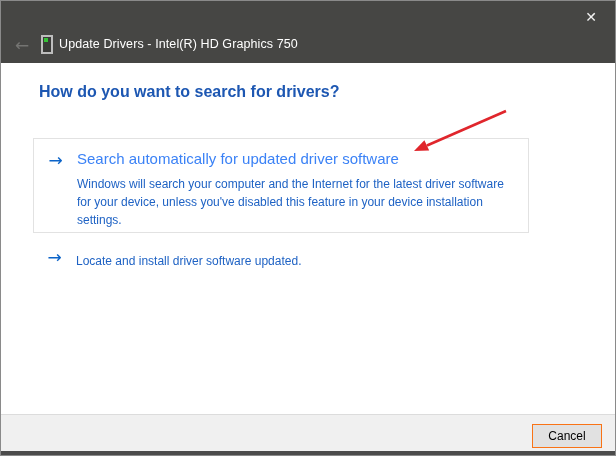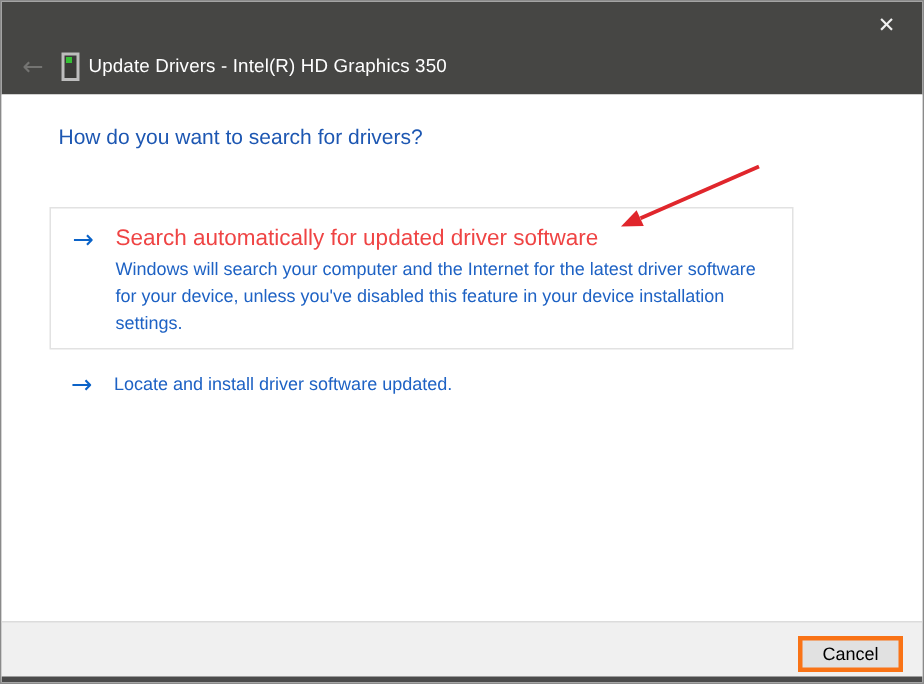--- a/index.html
+++ b/index.html
@@ -22,59 +22,59 @@
     position:absolute;left:40px;top:34px;width:12px;height:19px;box-sizing:border-box;
     border:2px solid #bdbdbd;background:#3a3a38;
   }
   .device-icon .led{position:absolute;left:1px;top:1px;width:4px;height:4px;background:#35c135;}
   .win-title{
     position:absolute;left:58px;top:36px;color:#ffffff;font-size:12.5px;letter-spacing:0.1px;
   }
   
   .content{position:absolute;left:0;top:62px;width:100%;height:351px;background:#ffffff;}
   .page-heading{
-    position:absolute;left:38px;top:20px;margin:0;font-weight:normal;
-    font-size:14px;color:#1d57b2;
+    position:absolute;left:38px;top:20px;margin:0;font-weight:bold;
+    font-size:16px;color:#1d57b2;
   }
   .option{position:absolute;left:32px;width:496px;box-sizing:border-box;display:flex;cursor:pointer;}
   .option.boxed{top:75px;height:95px;border:1px solid #e2e2e2;padding-top:10px;}
   .option.plain{top:183px;padding-top:0;}
   .opt-arrow{
     flex:0 0 43px;text-align:center;color:#0b63c8;font-size:17px;line-height:22px;
     font-family:"DejaVu Sans",sans-serif;
   }
   .opt-body{flex:1;padding-right:14px;}
-  .opt-title{font-size:15px;color:#ef4444;line-height:20px;}
-  .opt-desc{font-size:12px;color:#1e62c4;line-height:18px;max-width:447px;margin-top:1px;}
+  .opt-title{font-size:15px;color:#3b82f6;line-height:20px;}
+  .opt-desc{font-size:12px;color:#1e62c4;line-height:18px;max-width:447px;margin-top:6px;}
   
   .footer{
     position:absolute;left:0;top:413px;width:100%;height:39px;
     background:#f0f0f0;border-top:1px solid #dcdcdc;box-sizing:border-box;
   }
   .cancel-btn{
     position:absolute;top:9px;right:13px;width:70px;height:24px;
-    background:#e1e1e1;border:3px solid #f97316;font-size:12px;color:#000000;
+    background:#e1e1e1;border:1px solid #f97316;font-size:12px;color:#000000;
     font-family:"Liberation Sans","DejaVu Sans",sans-serif;cursor:pointer;padding:0;
   }
   .bottom-edge{position:absolute;left:0;bottom:0;width:100%;height:4px;background:#4b4b4b;}
   
   .annotation{position:absolute;left:0;top:0;width:616px;height:456px;pointer-events:none;z-index:10;}
 </style>
 </head>
 <body>
 
 <div class="window">
 
   <div class="header">
     <button class="close-btn">✕</button>
     <span class="back-btn">←</span>
     <span class="device-icon">
       <span class="led"></span>
     </span>
-    <span class="win-title">Update Drivers - Intel(R) HD Graphics 350</span>
+    <span class="win-title">Update Drivers - Intel(R) HD Graphics 750</span>
   </div>
 
   <div class="content">
     <h1 class="page-heading">How do you want to search for drivers?</h1>
 
     <div class="option boxed">
       <span class="opt-arrow">→</span>
       <div class="opt-body">
         <div class="opt-title">Search automatically for updated driver software</div>
         <div class="opt-desc">Windows will search your computer and the Internet for the latest driver software for your device, unless you've disabled this feature in your device installation settings.</div>

